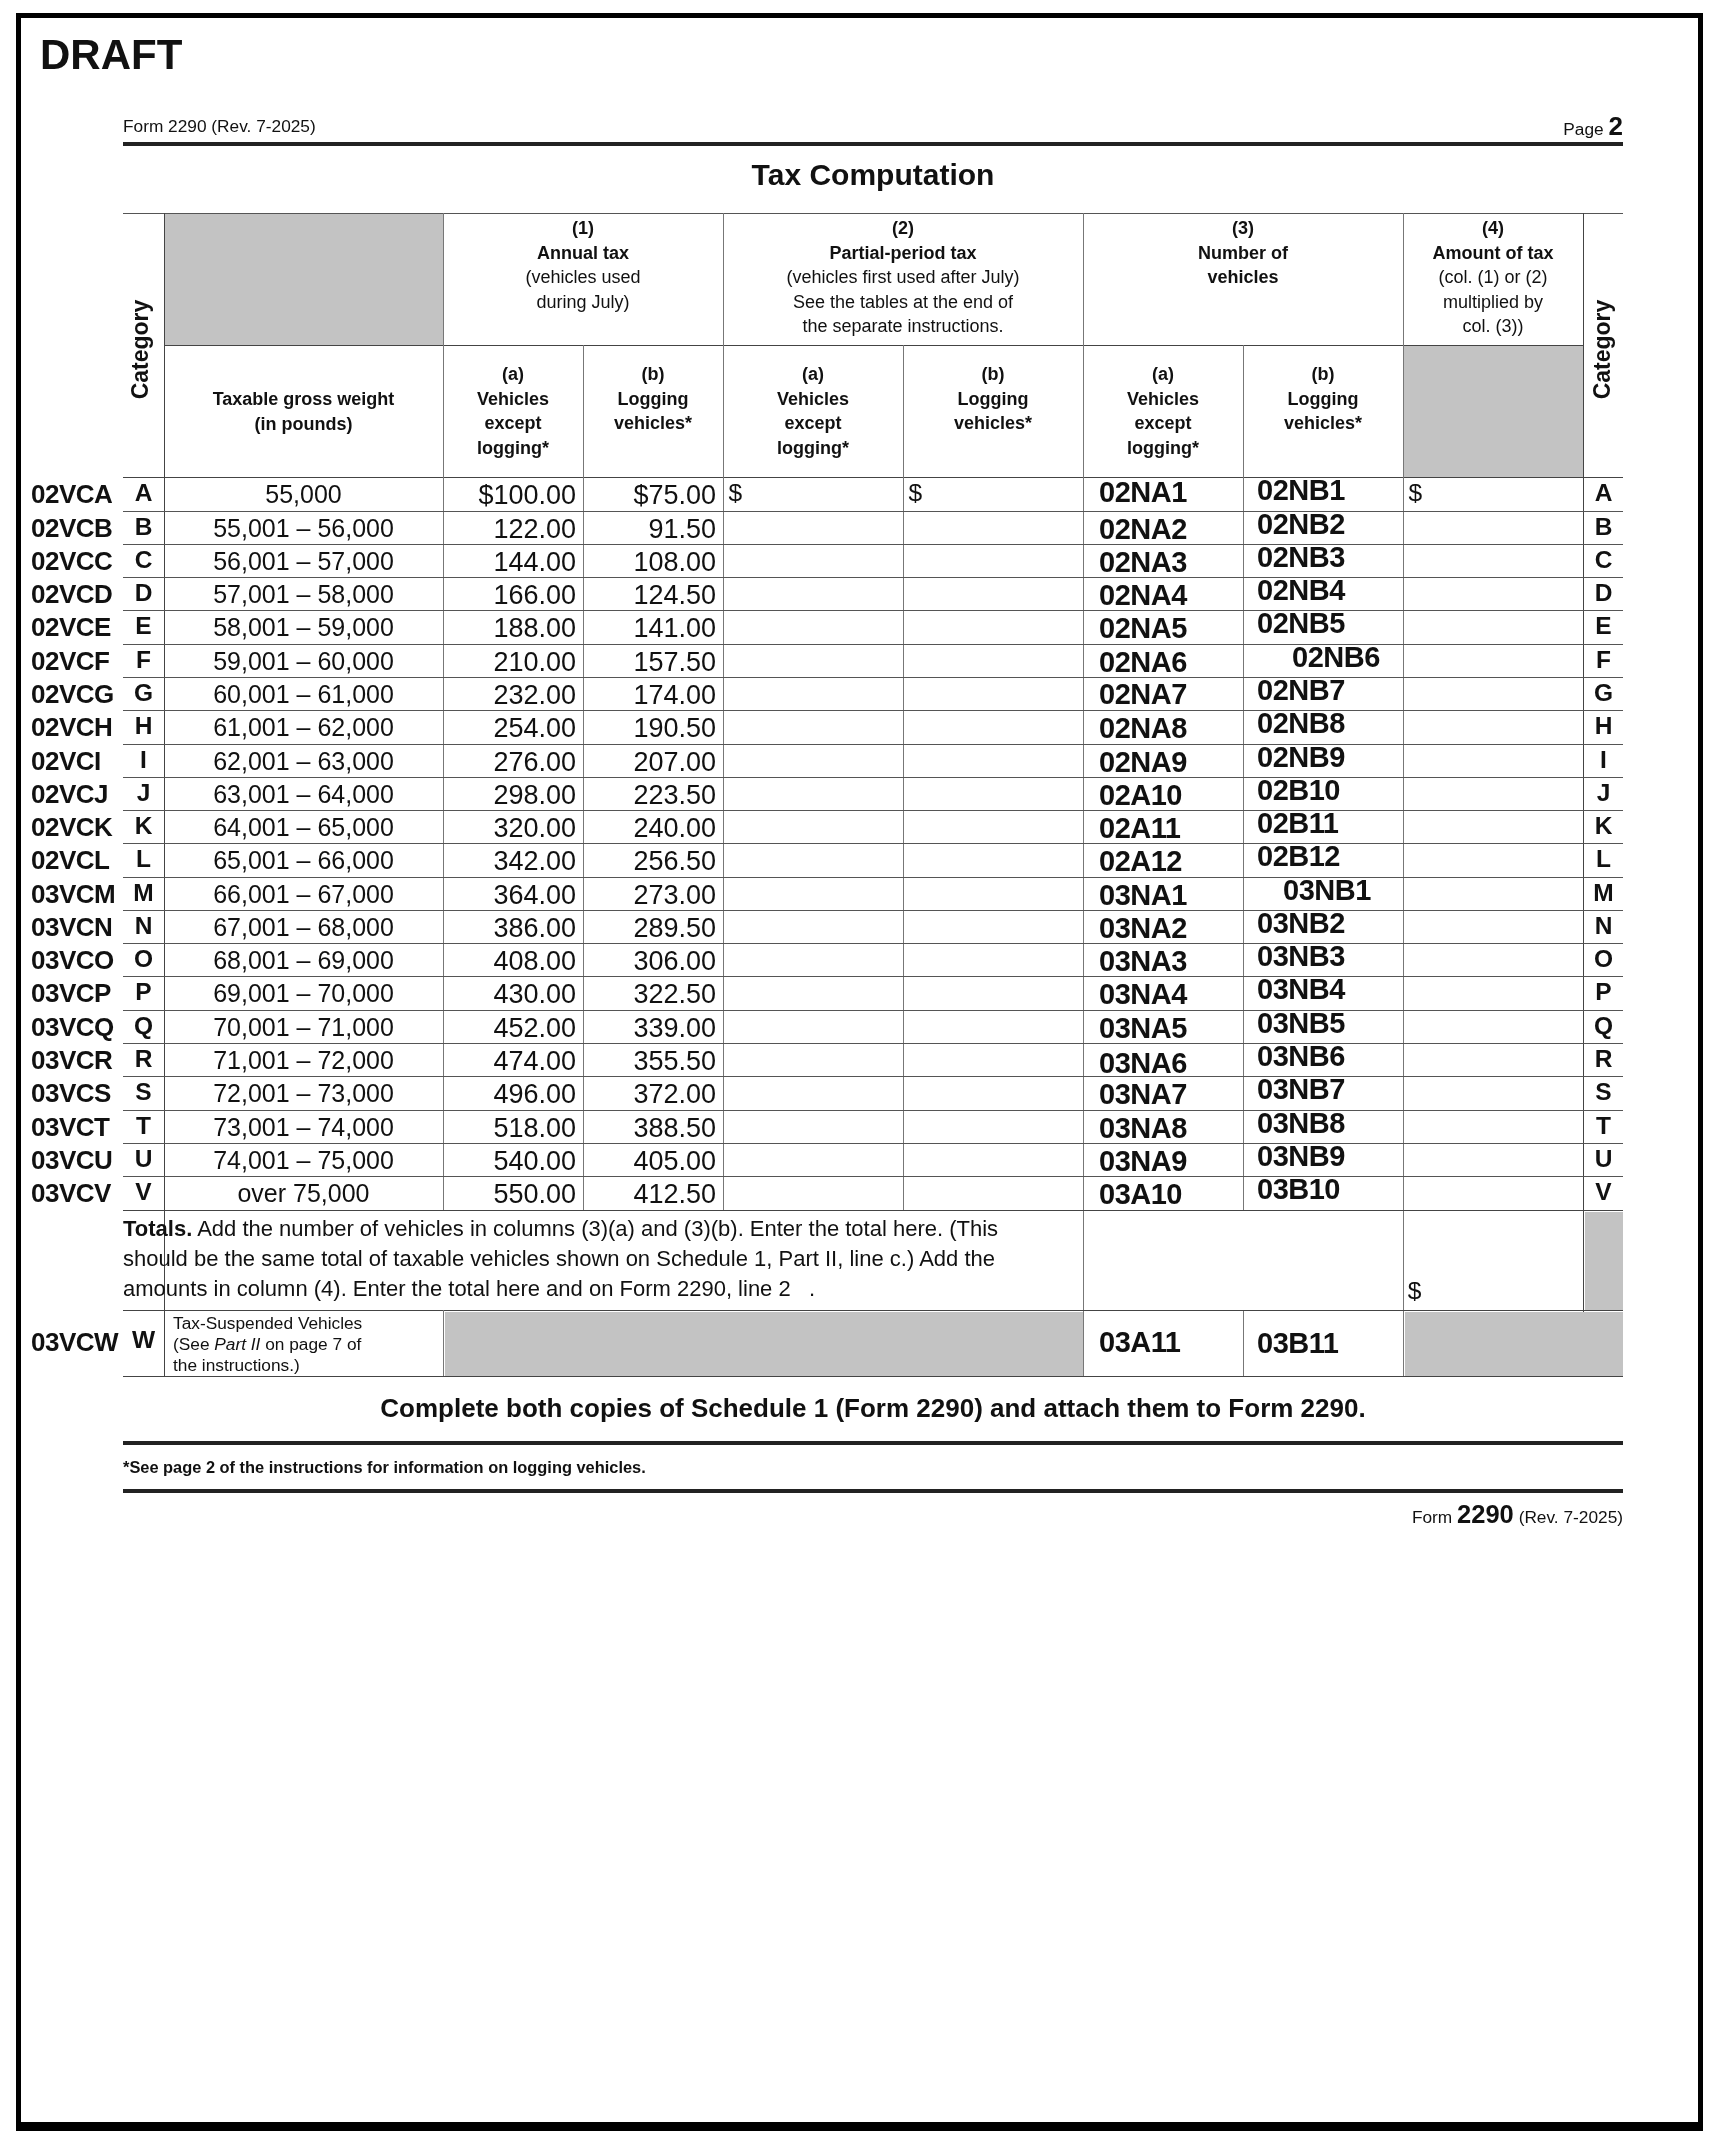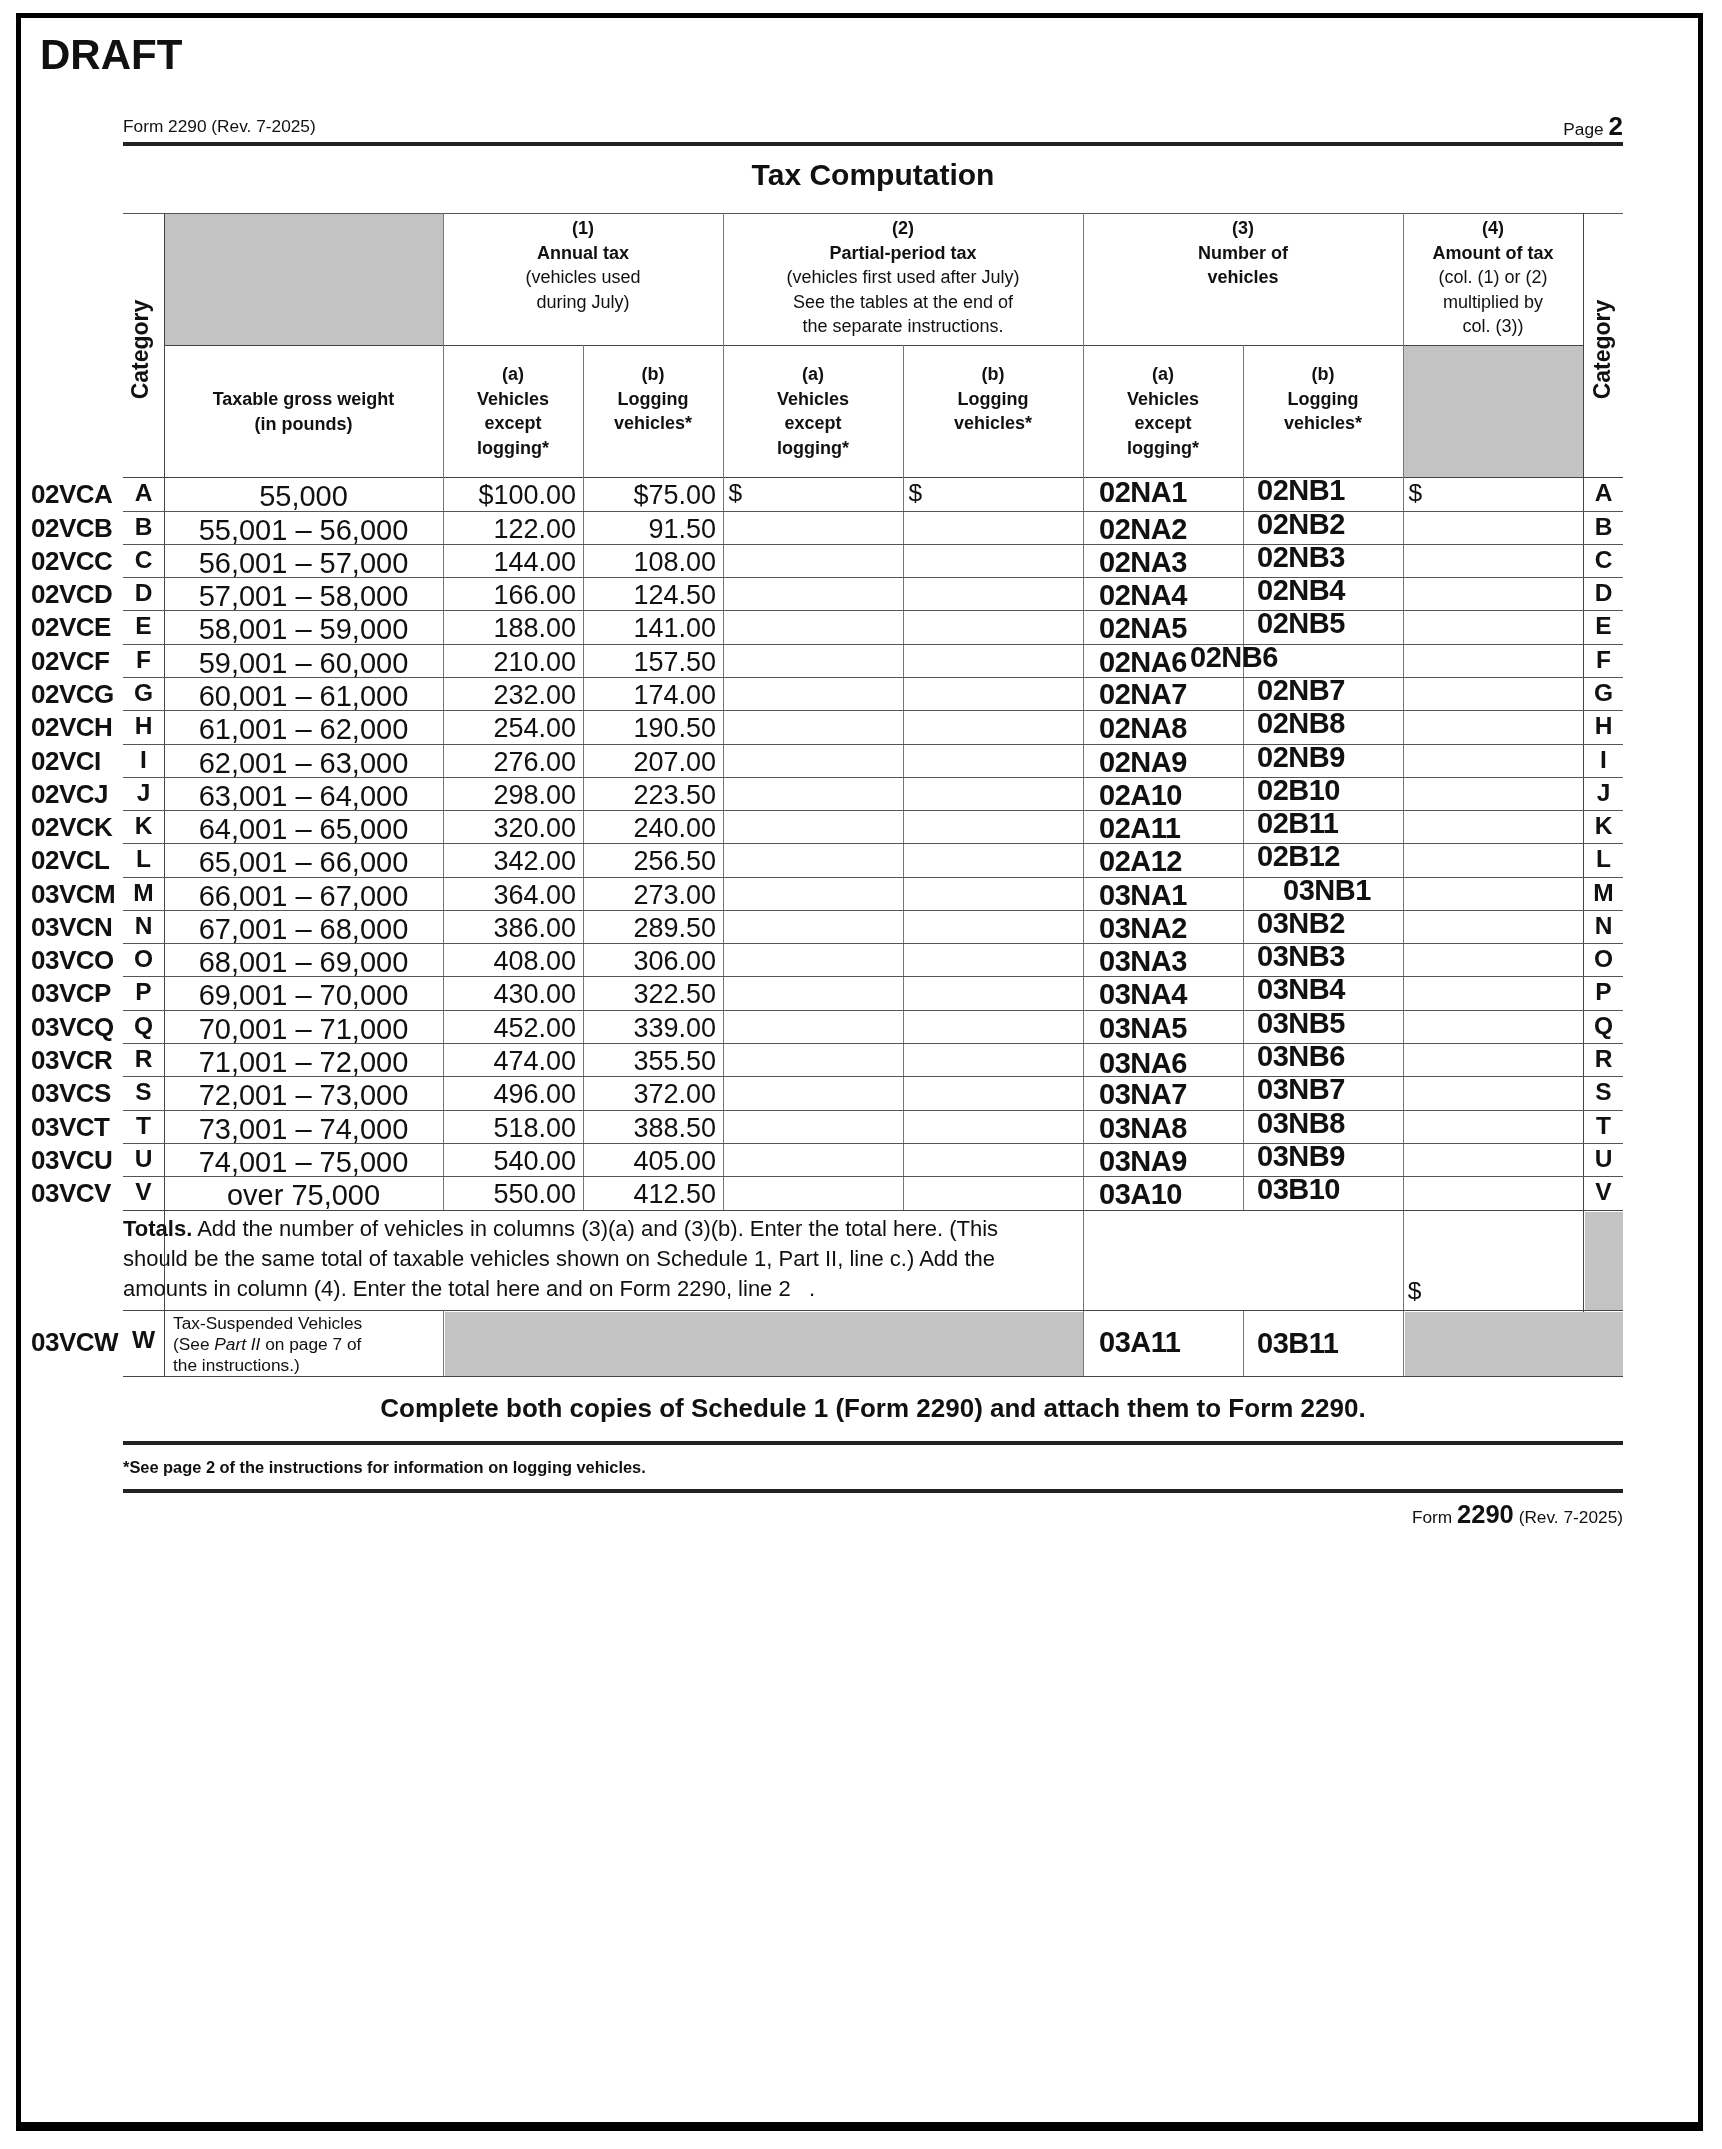--- a/index.html
+++ b/index.html
@@ -14,21 +14,21 @@
   .abs { position:absolute; box-sizing:border-box; }
   .hl { position:absolute; height:0; border-top:1.8px solid #444; }
   .vl { position:absolute; width:0; border-left:1.8px solid #777; }
   .gray { background:#c3c3c3; }
   .hdrcell { position:absolute; text-align:center; font-size:18px; line-height:24.5px; }
   .hdrcell .b { font-weight:bold; }
   .vert { position:absolute; transform:rotate(-90deg); transform-origin:center; font-weight:bold; font-size:23px; white-space:nowrap; }
   .row { position:absolute; left:0; width:1723px; height:33px; }
   .code { position:absolute; left:31px; font-weight:bold; font-size:26px; top:1.8px; letter-spacing:-0.5px; }
   .cat { position:absolute; width:41px; text-align:center; font-weight:bold; font-size:24.5px; top:1.8px; }
-  .weight { position:absolute; left:164px; width:279px; text-align:center; font-size:29px; top:2.7px; }
+  .weight { position:absolute; left:164px; width:279px; text-align:center; font-size:25px; top:2.7px; }
   .num { position:absolute; text-align:right; font-size:27px; top:2.7px; }
   .dollar { position:absolute; font-size:24.5px; top:3.6px; }
   .nacode { position:absolute; font-weight:bold; font-size:29px; top:0px; letter-spacing:-0.5px; }
   .totals-text { position:absolute; left:123px; top:1214px; width:946px; font-size:22px; line-height:30px; }
   .totals-text b { font-weight:bold; }
   .susp { position:absolute; left:173px; top:1313px; font-size:17.3px; line-height:21px; }
   .complete { position:absolute; left:123px; width:1500px; top:1393px; text-align:center; font-size:26px; font-weight:bold; }
   .footnote { position:absolute; left:123px; top:1458px; font-size:16.4px; font-weight:bold; }
   .formfoot { position:absolute; right:100px; top:1500px; font-size:17.3px; }
   .formfoot b { font-size:25.5px; }
@@ -244,21 +244,21 @@
         <div class="weight">59,001 – 60,000</div>
         <div class="num" style="left:443px; width:133px;">210.00</div>
         <div class="num" style="left:583px; width:133px;">157.50</div>
         <div class="abs" style="left:725px; top:0; width:176px; height:33px;">
           <span class="dollar" style="left:3.6px; top:1.8px;"></span>
         </div>
         <div class="abs" style="left:905px; top:0; width:176px; height:33px;">
           <span class="dollar" style="left:3.6px; top:1.8px;"></span>
         </div>
         <div class="nacode" style="left:1099px; top:1.8px;">02NA6</div>
-        <div class="nacode" style="left:1190px; top:-2.7px;">02NB6</div>
+        <div class="nacode" style="left:1292px; top:-2.7px;">02NB6</div>
         <div class="abs" style="left:1405px; top:0; width:176px; height:33px;">
           <span class="dollar" style="left:3.6px; top:1.8px;"></span>
         </div>
         <div class="cat" style="left:1583px;">F</div>
       </div>
       <div class="hl" style="left: 123px; width: 1500px; top: 677px; border-top-color: rgb(85, 85, 85);"></div>
       <div class="row" style="top: 677px;">
         <div class="code">02VCG</div>
         <div class="cat" style="left:123px;">G</div>
         <div class="weight">60,001 – 61,000</div>

